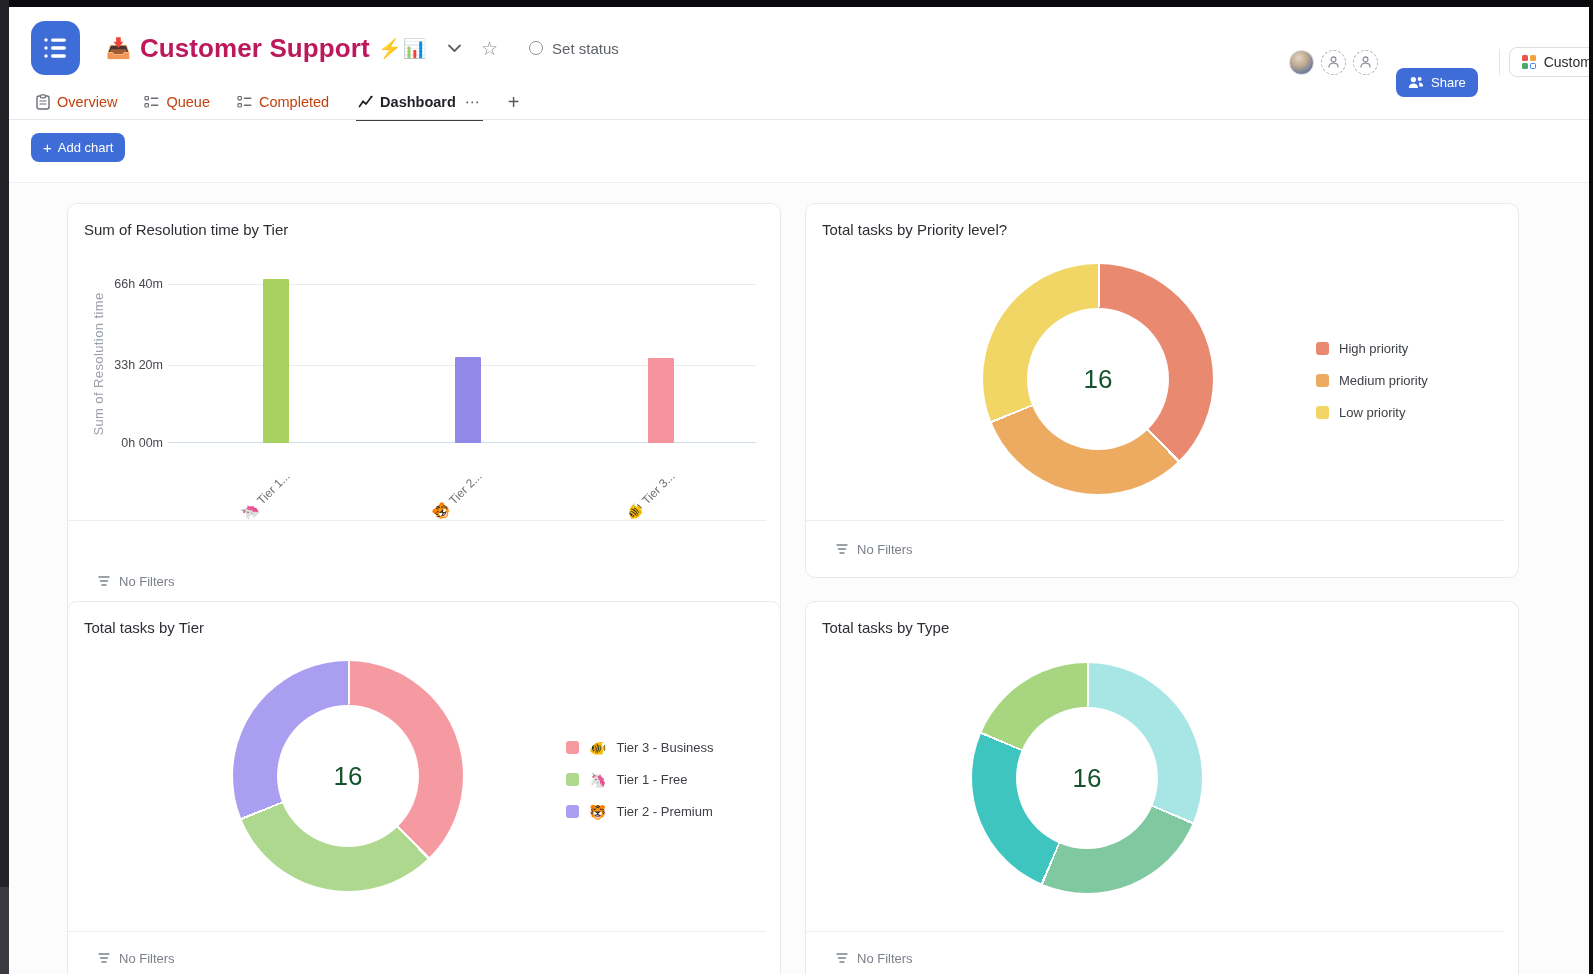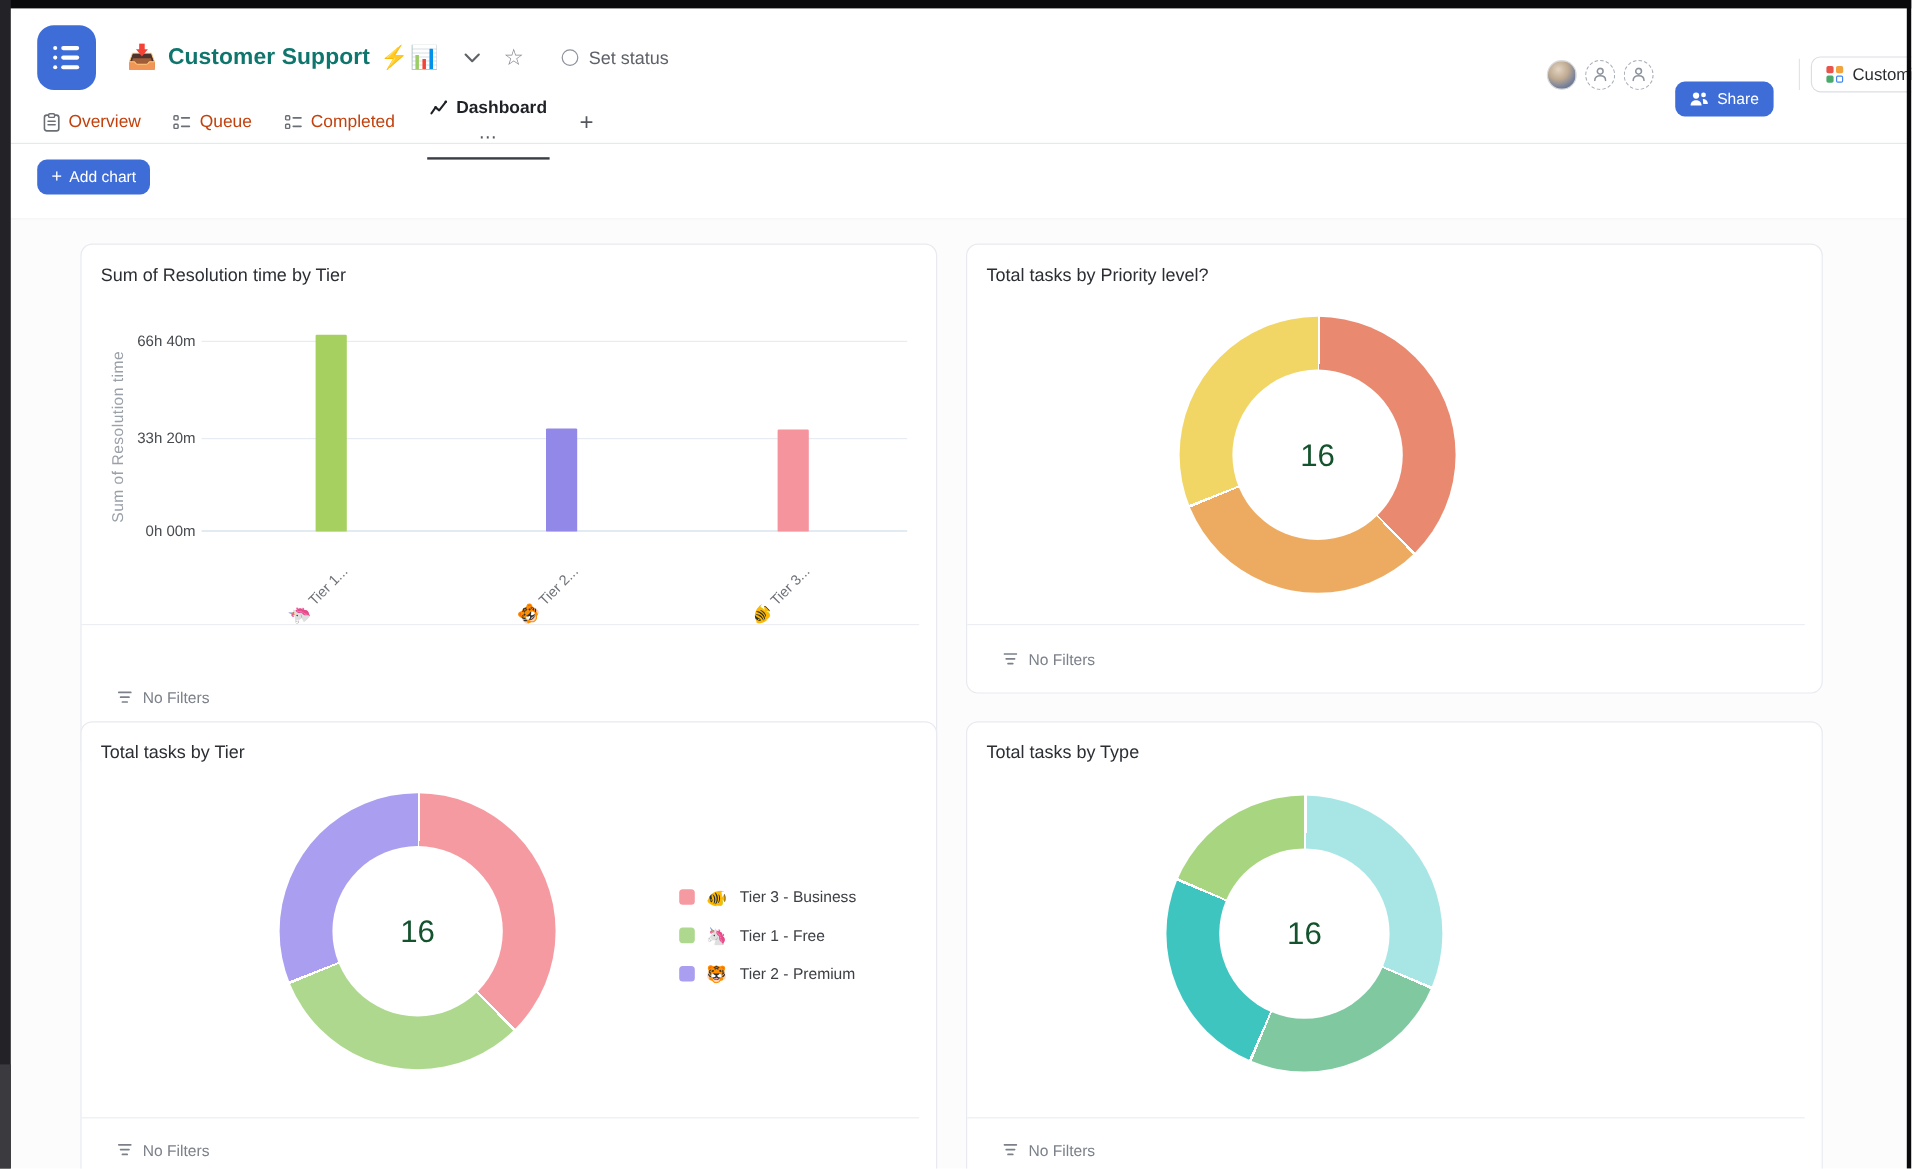--- a/index.html
+++ b/index.html
@@ -16,21 +16,21 @@
   .edge-right  { position:absolute; left:1589px; top:0; width:4px; height:974px; background:#0a0a0c; z-index:50; }
 
   
   .menu-btn {
     position:absolute; left:31px; top:21px; width:49px; height:54px;
     background:#3f6dd8; border-radius:14px; display:flex; align-items:center; justify-content:center;
     cursor:pointer;
   }
   .title-row { position:absolute; left:106px; top:32px; height:32px; display:flex; align-items:center; gap:9px; }
   .doc-emoji { font-size:20px; line-height:1; }
-  .doc-title { font-size:19px; font-weight:700; color:#0f766e; letter-spacing:.1px; }
+  .doc-title { font-size:26px; font-weight:700; color:#be185d; letter-spacing:.1px; }
   .title-badges { font-size:19px; line-height:1; letter-spacing:1px; }
   .chev { margin-left:10px; display:flex; align-items:center; }
   .star-glyph { margin-left:10px; font-size:19px; color:#84888f; line-height:1; }
   .set-status { margin-left:22px; display:flex; align-items:center; gap:9px; color:#5e6268; font-size:15px; cursor:pointer; }
   .status-circle { width:14px; height:14px; border:1.6px solid #8d939c; border-radius:50%; }
 
   .header-right { position:absolute; left:1289px; top:46px; height:32px; display:flex; align-items:center; }
   .avatar {
     width:25px; height:25px; border-radius:50%;
     background:radial-gradient(circle at 38% 30%, #e3d4c2 0%, #c0ab92 38%, #76809a 70%, #4d5d78 100%);
@@ -53,21 +53,21 @@
   }
   .cust-grid { display:grid; grid-template-columns:6px 6px; grid-template-rows:6px 6px; gap:2px; }
   .cust-grid i { border-radius:1.5px; }
   .cust-grid .c1 { background:#e8554d; } .cust-grid .c2 { background:#f2a33c; }
   .cust-grid .c3 { background:#47a express; } 
   .cust-grid .c3 { background:#4aa96c; } .cust-grid .c4 { background:transparent; border:1.6px solid #4285f4; }
 
   
   .tabs { position:absolute; left:36px; top:85px; height:34px; display:flex; align-items:center; gap:27px; }
   .tab { display:flex; align-items:center; gap:7px; font-size:14.5px; color:#c2410c; cursor:pointer; }
-  .tab-active-group { display:flex; align-items:center; gap:9px; padding:0 2px 9px 2px; border-bottom:2.5px solid #3b3e44; transform:translateY(5px);flex-direction:column; }
+  .tab-active-group { display:flex; align-items:center; gap:9px; padding:0 2px 9px 2px; border-bottom:2.5px solid #3b3e44; transform:translateY(5px); }
   .tab.active { color:#1e2126; font-weight:700; }
   .tab-dots { color:#54585e; font-size:15px; letter-spacing:1px; cursor:pointer; line-height:1; }
   .tab-add { color:#54585e; font-size:20px; cursor:pointer; margin-left:-2px; }
   .rule-tabs { position:absolute; left:9px; right:4px; top:119px; height:1px; background:#e6e8ec; }
 
   
   .add-chart-btn {
     position:absolute; left:31px; top:133px; height:29px; padding:0 12px;
     background:#3f6dd8; color:#fff; border:none; border-radius:8px;
     font-size:13px; font-family:inherit; display:flex; align-items:center; gap:6px; cursor:pointer;
@@ -261,20 +261,34 @@
         </svg>
       <span>No Filters</span>
     </div>
   </div>
 
   <div class="card" style="left:805px; top:203px; height:375px;">
     <div class="card-title">Total tasks by Priority level?</div>
     <div class="donut" style="left: 177px; top: 60px; background: conic-gradient(rgb(255, 255, 255) 0deg, rgb(255, 255, 255) 1.2deg, rgb(233, 138, 112) 1.2deg, rgb(233, 138, 112) 135deg, rgb(255, 255, 255) 135deg, rgb(255, 255, 255) 136.2deg, rgb(237, 171, 98) 136.2deg, rgb(237, 171, 98) 247.5deg, rgb(255, 255, 255) 247.5deg, rgb(255, 255, 255) 248.7deg, rgb(241, 214, 102) 248.7deg, rgb(241, 214, 102) 360deg);">
       <div class="donut-hole">16</div>
     </div>
+    <div class="legend" style="left:510px; top:137px;">
+      <div class="legend-item">
+        <span class="swatch" style="background: rgb(233, 138, 112);"></span>
+        <span>High priority</span>
+      </div>
+      <div class="legend-item">
+        <span class="swatch" style="background: rgb(237, 171, 98);"></span>
+        <span>Medium priority</span>
+      </div>
+      <div class="legend-item">
+        <span class="swatch" style="background: rgb(241, 214, 102);"></span>
+        <span>Low priority</span>
+      </div>
+    </div>
     <div class="card-footer" style="top:316px">
       <svg width="12" height="12" viewBox="0 0 12 12">
           <path d="M1 2 h10 M2.5 6 h7 M4 10 h4" stroke="#7b8089" stroke-width="1.4" stroke-linecap="round"></path>
         </svg>
       <span>No Filters</span>
     </div>
   </div>
 
   <div class="card" style="left:67px; top:601px; height:384px;">
     <div class="card-title">Total tasks by Tier</div>

